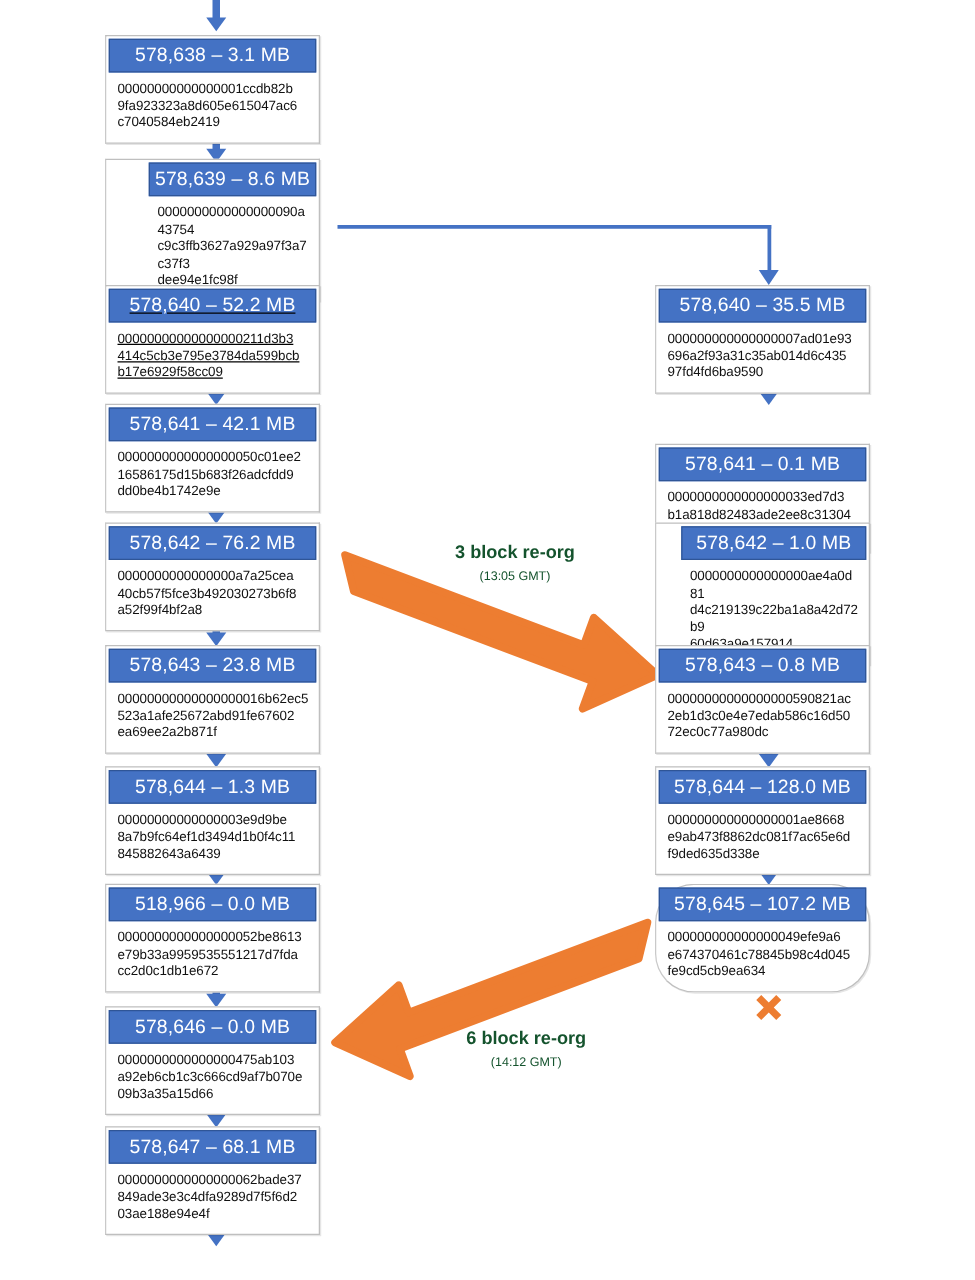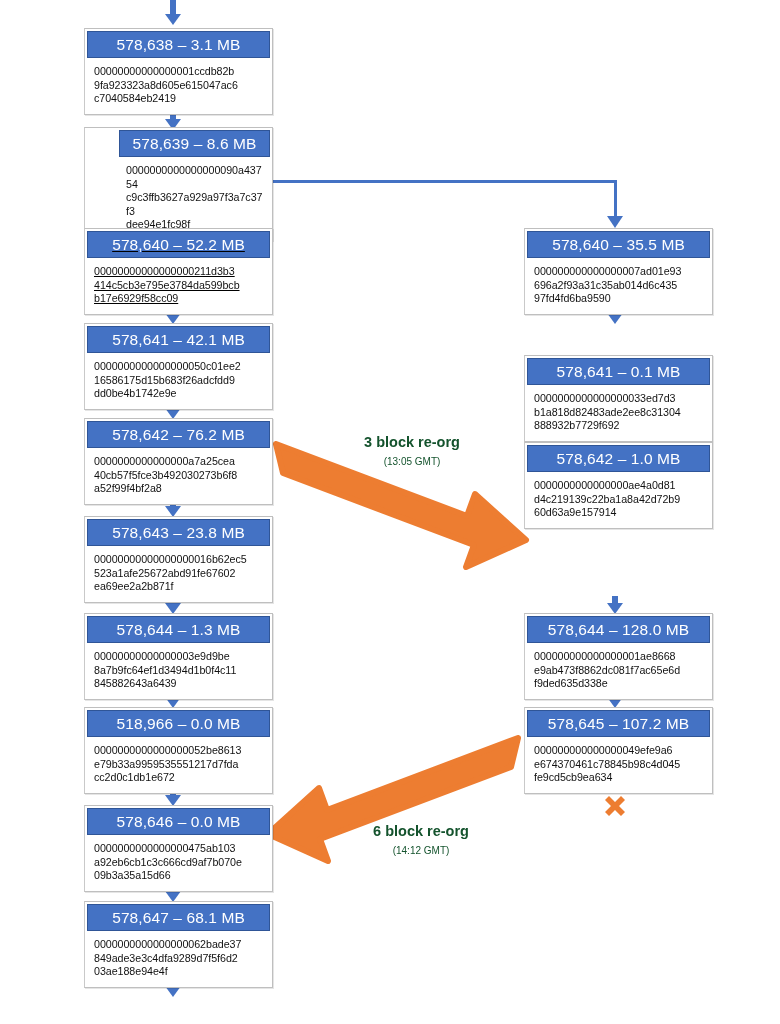--- a/index.html
+++ b/index.html
@@ -16,21 +16,21 @@
     position: relative;
     width: 780px;
     height: 1024px;
     background: #ffffff;
     overflow: hidden;
   }
 
   
   .block {
     position: absolute;
-    width: 189px;
+    width: 172px;
     box-sizing: border-box;
     background: #ffffff;
     border: 1px solid #bfbfbf;
     border-left-color: #c9c9c9;
     box-shadow: 1px 1px 0 rgba(0,0,0,0.10);
   }
   .block-header {
     box-sizing: border-box;
     height: 27px;
     margin: 2px 2px 0 2px;
@@ -272,40 +272,48 @@
 
   <div class="block" style="left:524px; top:323px;margin-top:32px;">
     <div class="block-header">578,641 – 0.1 MB</div>
     <div class="block-body">
       <span class="hline">0000000000000000033ed7d3</span>
       <span class="hline">b1a818d82483ade2ee8c31304</span>
       <span class="hline">888932b7729f692</span>
     </div>
   </div>
 
-  <div class="block" style="left:524px; top:442px;">
+  <div class="block" style="left:524px; top:418px;padding-left:18px;">
     <div class="block-header">578,642 – 1.0 MB</div>
     <div class="block-body">
       <span class="hline">0000000000000000ae4a0d81</span>
       <span class="hline">d4c219139c22ba1a8a42d72b9</span>
       <span class="hline">60d63a9e157914</span>
     </div>
   </div>
 
+  <div class="block" style="left:524px; top:516px;">
+    <div class="block-header">578,643 – 0.8 MB</div>
+    <div class="block-body">
+      <span class="hline">00000000000000000590821ac</span>
+      <span class="hline">2eb1d3c0e4e7edab586c16d50</span>
+      <span class="hline">72ec0c77a980dc</span>
+    </div>
+  </div>
 
   <div class="block" style="left:524px; top:613px;">
     <div class="block-header">578,644 – 128.0 MB</div>
     <div class="block-body">
       <span class="hline">000000000000000001ae8668</span>
       <span class="hline">e9ab473f8862dc081f7ac65e6d</span>
       <span class="hline">f9ded635d338e</span>
     </div>
   </div>
 
-  <div class="block" style="left:524px; top:707px;">
+  <div class="block" style="left:524px; top:707px;border-radius:31px;">
     <div class="block-header">578,645 – 107.2 MB</div>
     <div class="block-body">
       <span class="hline">000000000000000049efe9a6</span>
       <span class="hline">e674370461c78845b98c4d045</span>
       <span class="hline">fe9cd5cb9ea634</span>
     </div>
   </div>
 
   <div class="reorg-label" style="left:338px; top:433px; width:148px;">
     <span class="title">3 block re-org</span>

